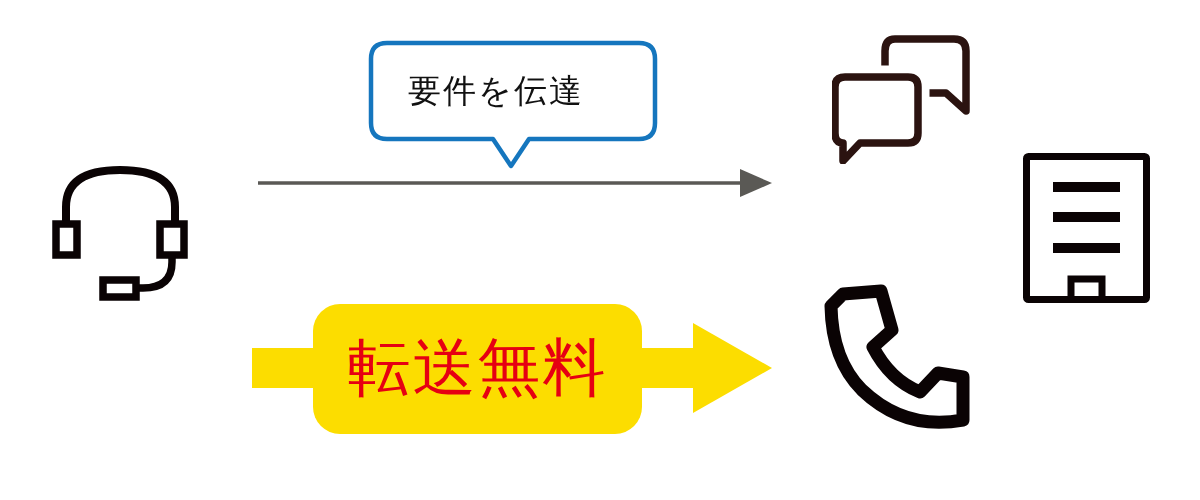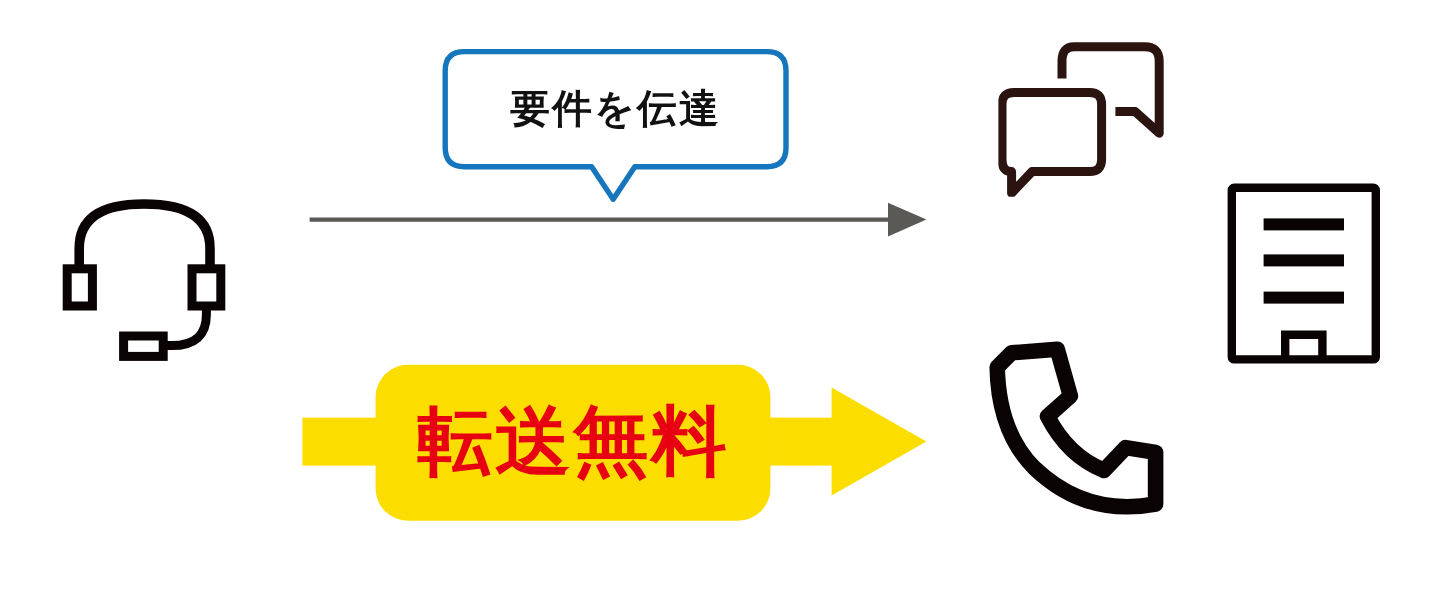--- a/index.html
+++ b/index.html
@@ -6,29 +6,29 @@
   body { font-family: "DejaVu Sans", "Liberation Sans", sans-serif; }
   .canvas {
     position: relative;
     width: 1200px;
     height: 500px;
     background: #ffffff;
     overflow: hidden;
   }
   .abs { position: absolute; }
   .callout-label {
-    left: 371px; top: 43px; width: 284px; height: 96px;
+    left: 354px; top: 43px; width: 284px; height: 96px;
     display: flex; align-items: center; justify-content: center;
-    font-size: 33px; font-weight: bold; color: #111111;
+    font-size: 33px; font-weight: normal; color: #111111;
     letter-spacing: 2px; white-space: nowrap;
   }
   .transfer-label {
     left: 313px; top: 302px; width: 329px; height: 132px;
     display: flex; align-items: center; justify-content: center;
-    font-size: 63px; font-weight: bold; color: #e60012;
+    font-size: 63px; font-weight: normal; color: #e60012;
     letter-spacing: 2px; white-space: nowrap;
   }
   svg { display: block; }
 </style>
 </head>
 <body>
 
 <div class="canvas">
 
   <svg class="abs" style="left:45px; top:162px;" width="150" height="145" viewBox="0 0 150 145">

